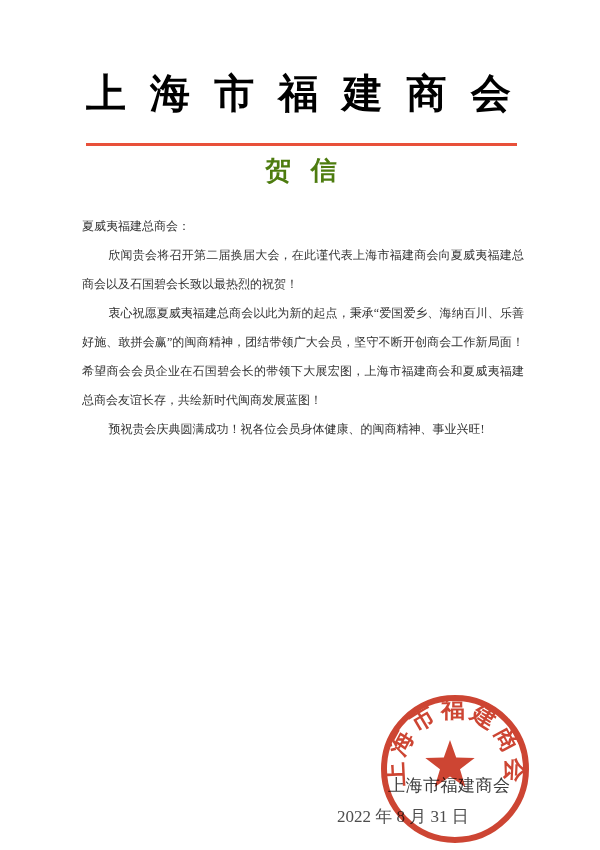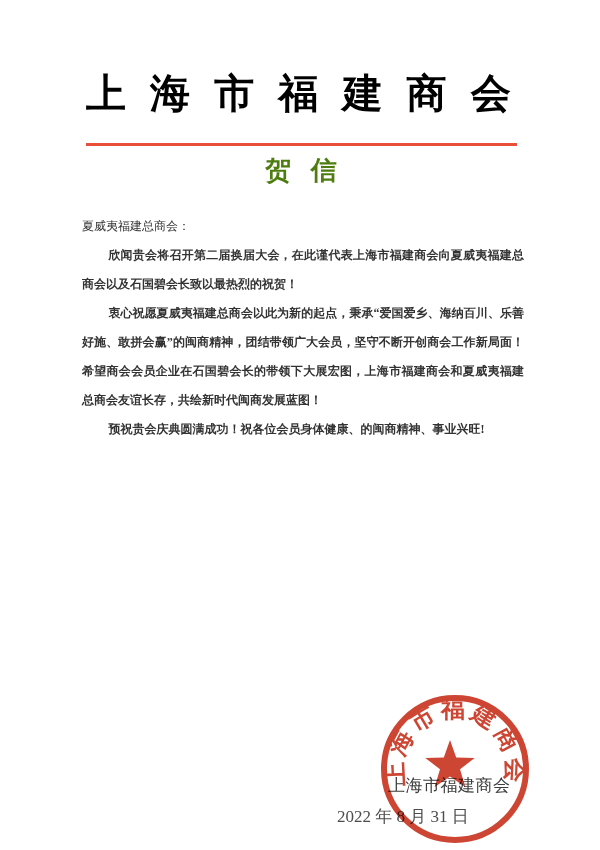--- a/index.html
+++ b/index.html
@@ -45,21 +45,21 @@
   }
   .letter-body {
     margin: 24px 0 0 82px;
     width: 442px;
     font-size: 12px;
     line-height: 29px;
     color: #333333;
     text-align: justify;
   }
   .letter-body p { margin: 0; }
-  .letter-body p.indent { text-indent: 2.2em; font-weight: bold; }
+  .letter-body p.indent { text-indent: 2.2em; }
   .closing-signature {
     position: absolute;
     left: 388px; top: 704px;
     font-size: 17px;
     letter-spacing: 0.5px;
     color: #3d3d3d;
     white-space: nowrap;
   }
   .closing-date {
     position: absolute;

